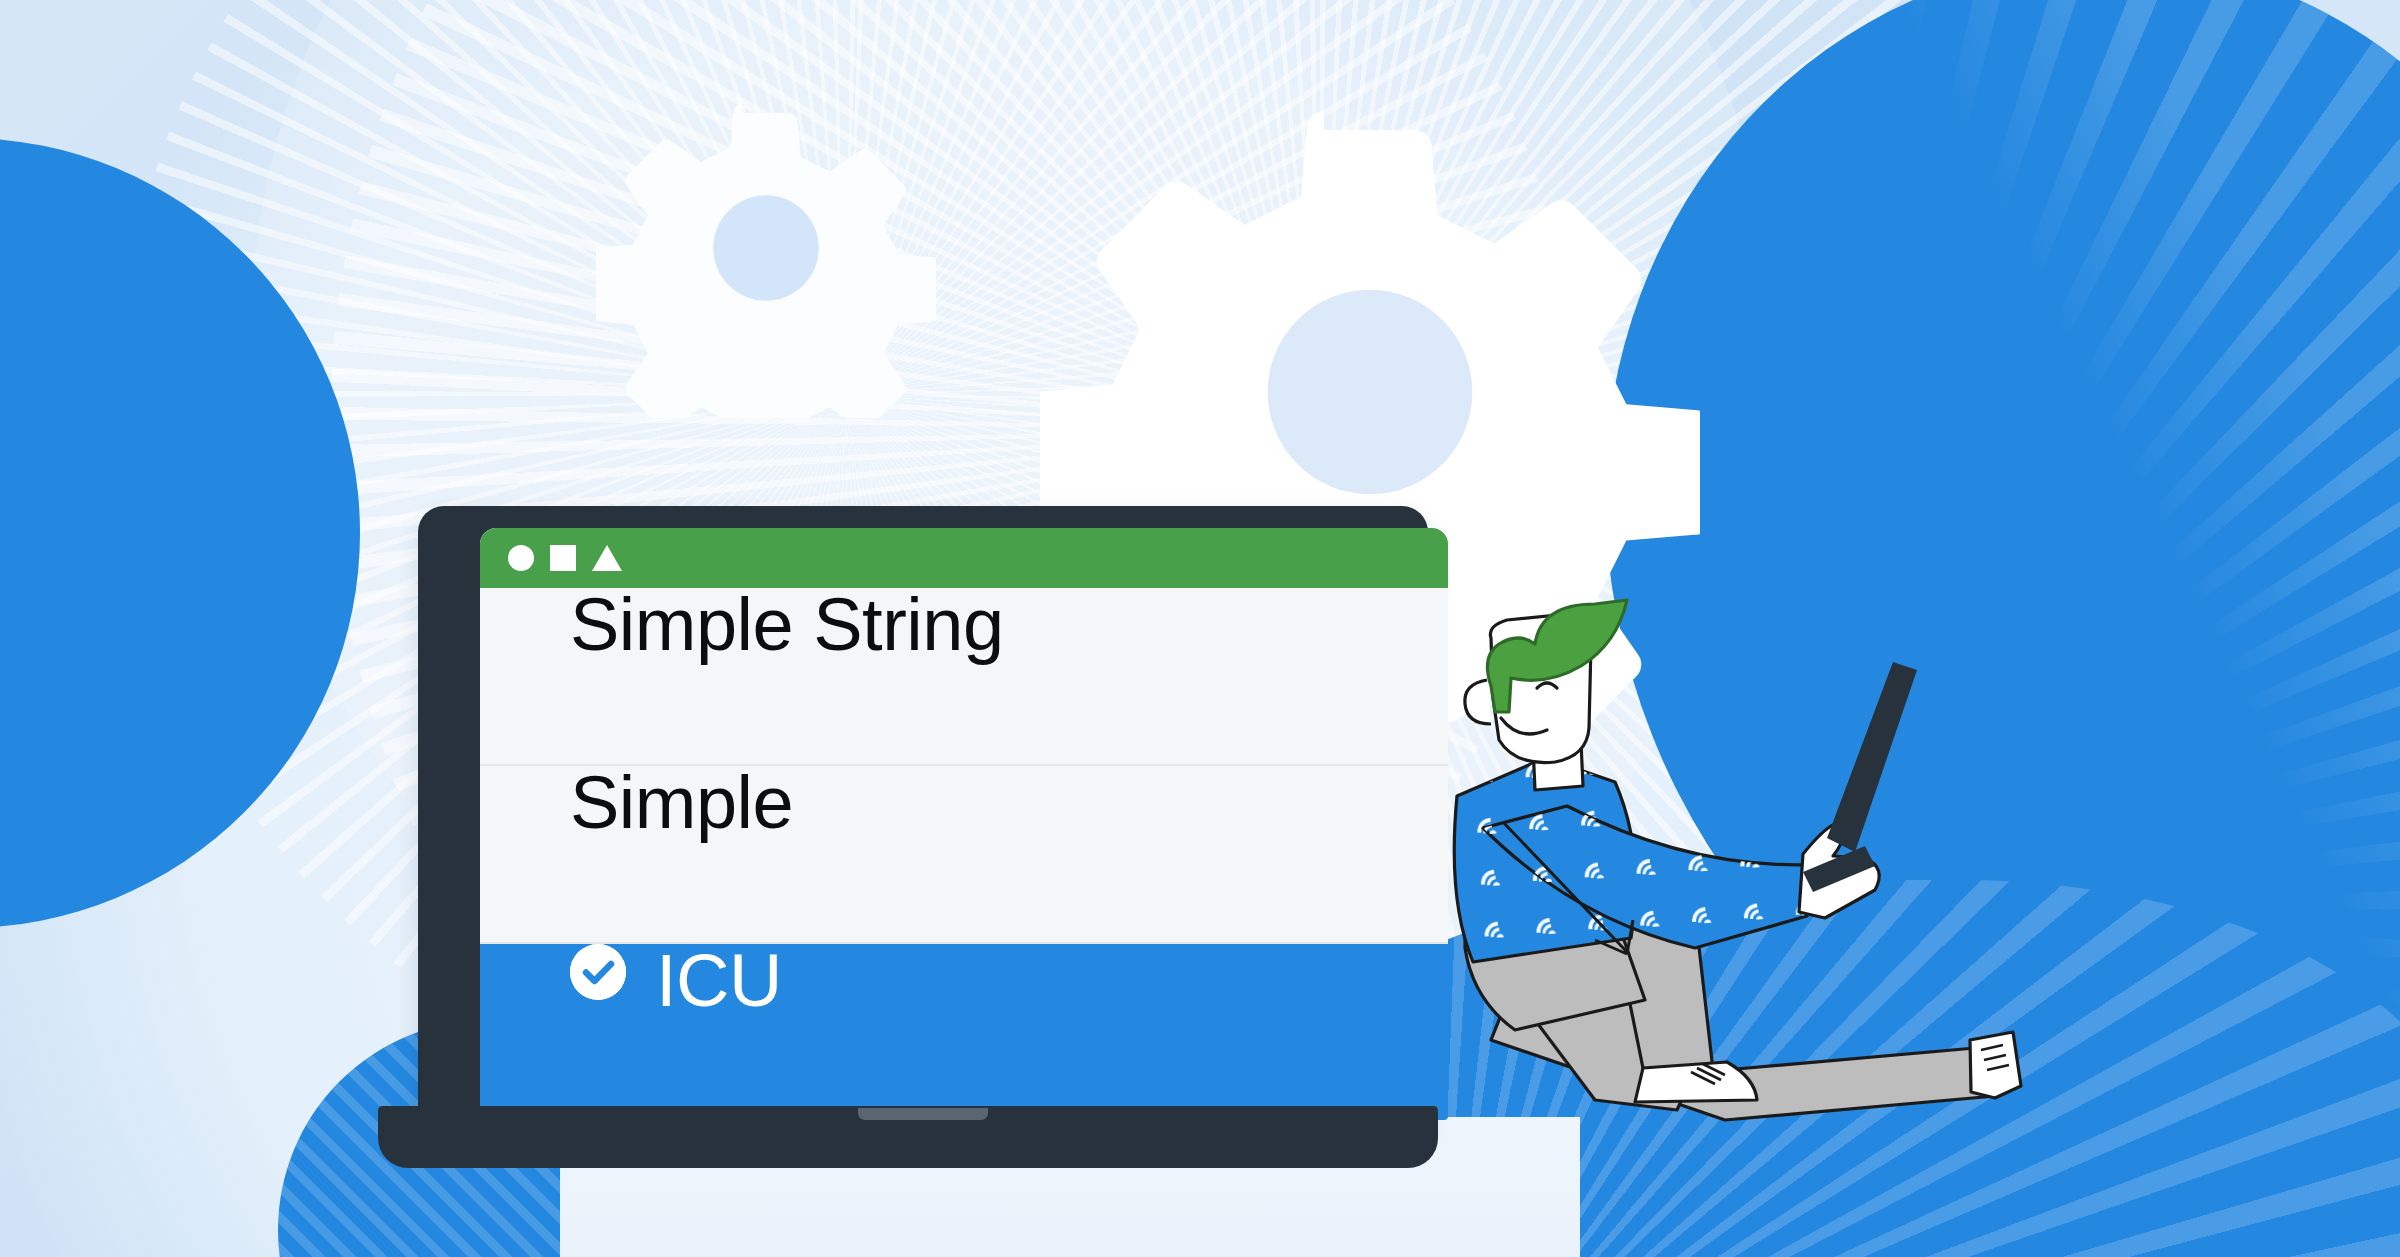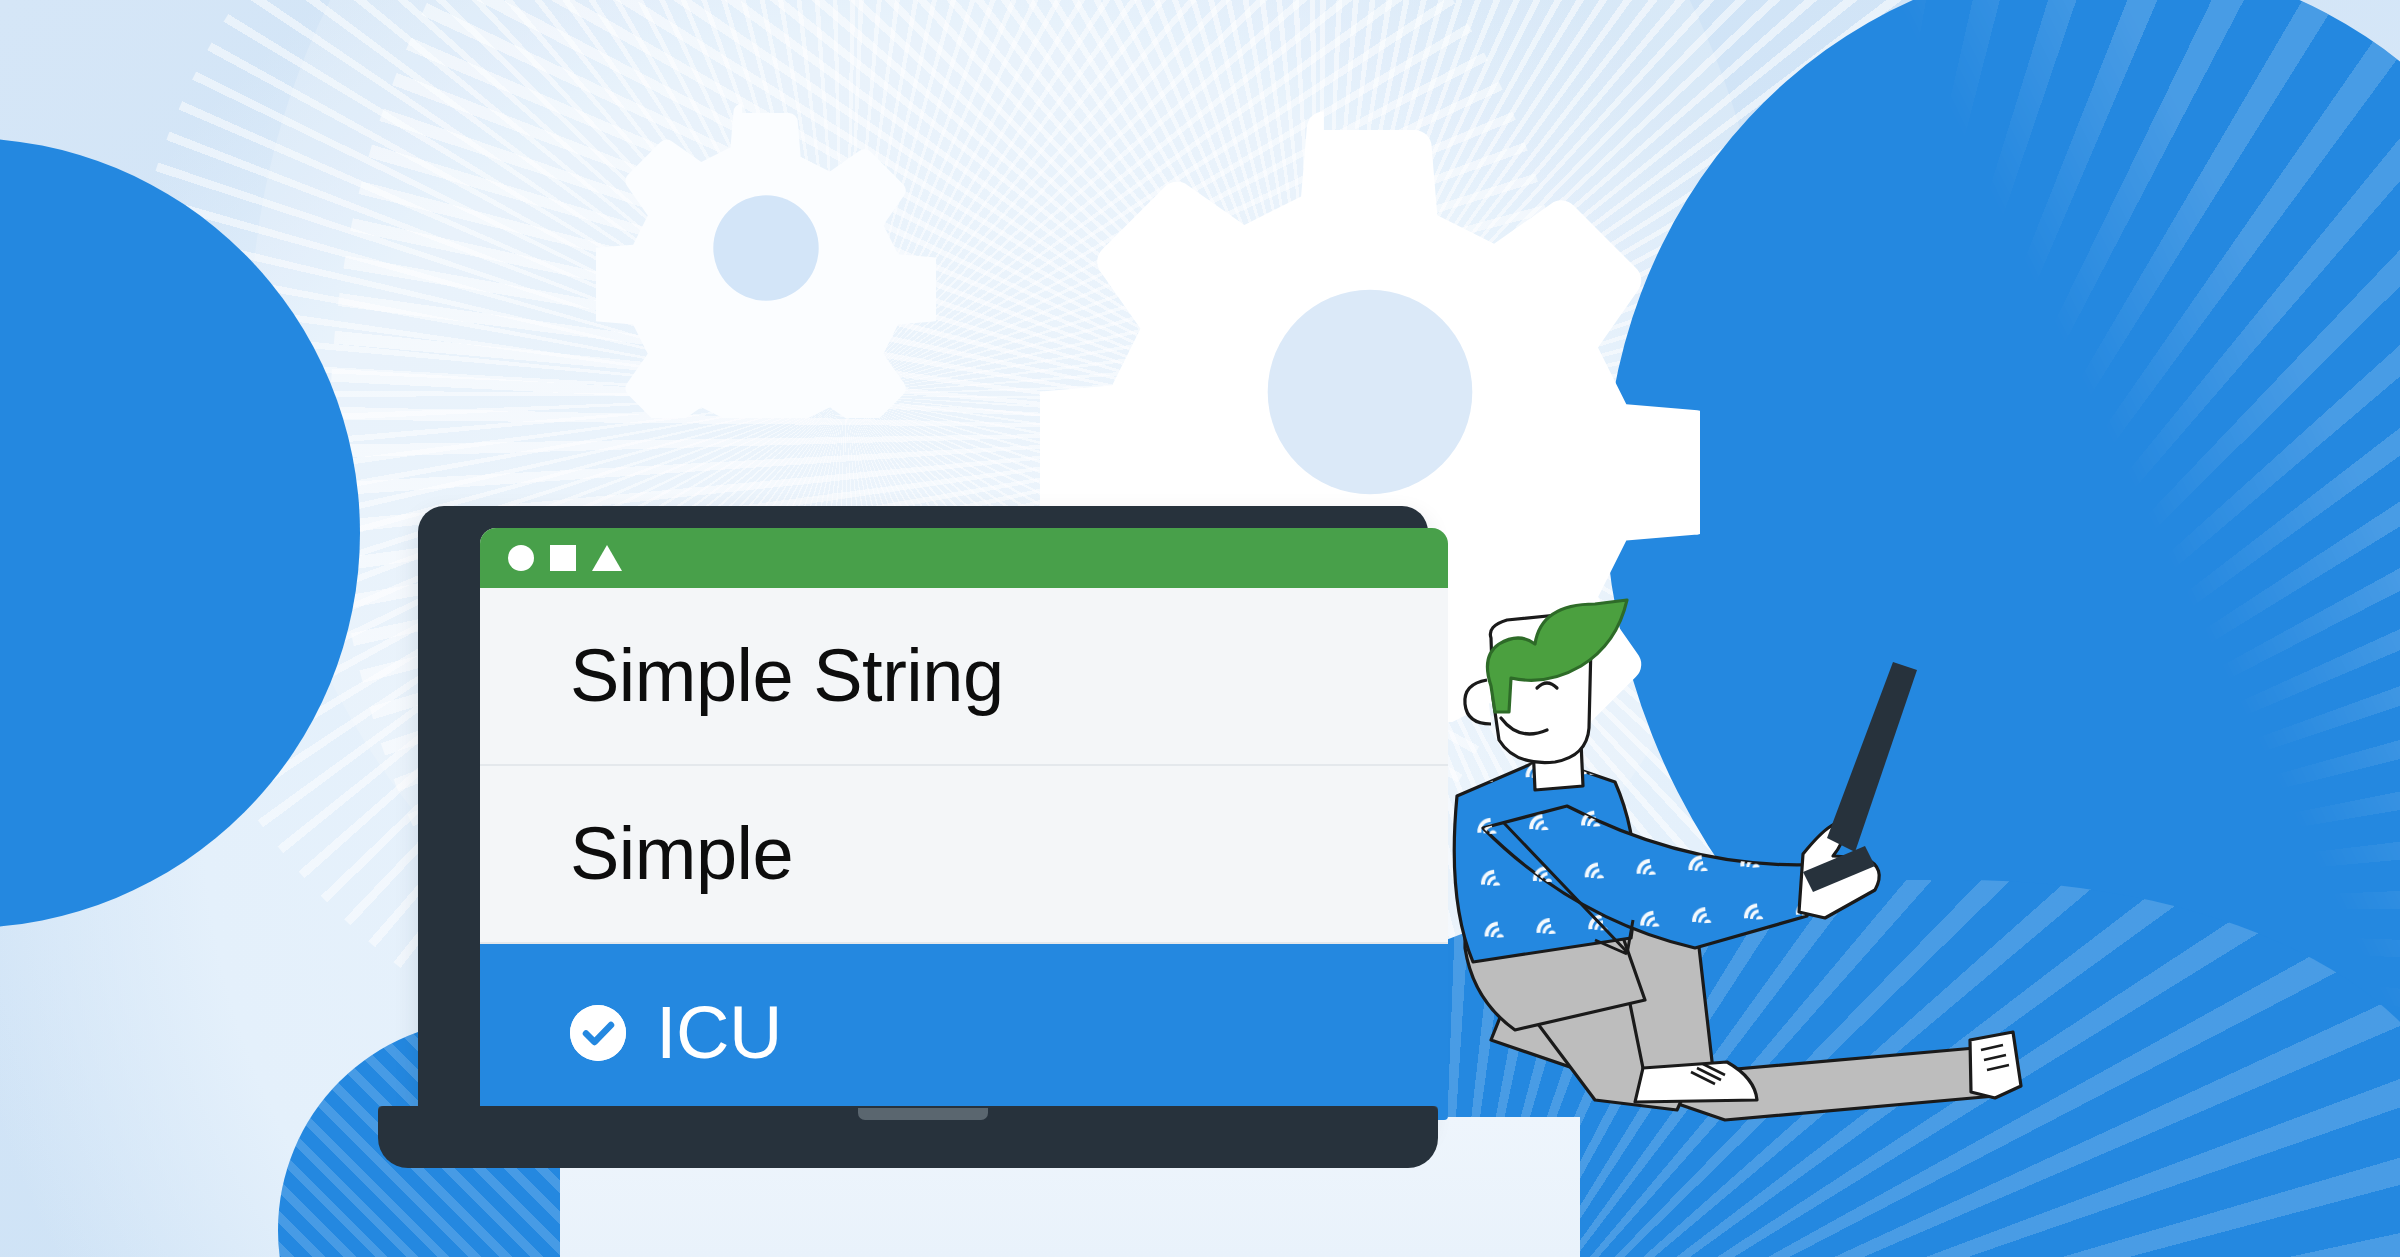--- a/index.html
+++ b/index.html
@@ -129,21 +129,21 @@
   }
   .tb-circle{width:26px;height:26px;border-radius:50%;background:#fff;}
   .tb-square{width:26px;height:26px;background:#fff;}
   .tb-triangle{
     width:0;height:0;border-left:15px solid transparent;border-right:15px solid transparent;
     border-bottom:26px solid #fff;
   }
 
   .menu{background:#f4f6f8;}
   .menu-row{
-    height:178px;display:flex;align-items:center;padding-left:90px;gap:30px;
+    height:178px;display:flex;padding-left:90px;gap:30px;
     border-bottom:2px solid #e4e8ec;box-sizing:border-box;
   }
   .menu-row .label{
     font-size:74px;font-weight:400;color:#0d0d0d;letter-spacing:-.5px;line-height:1;
   }
   .menu-row.selected{background:#2488e0;border-bottom:none;}
   .menu-row.selected .label{color:#ffffff;}
 
   .check-badge{
     width:56px;height:56px;border-radius:50%;background:#fff;

